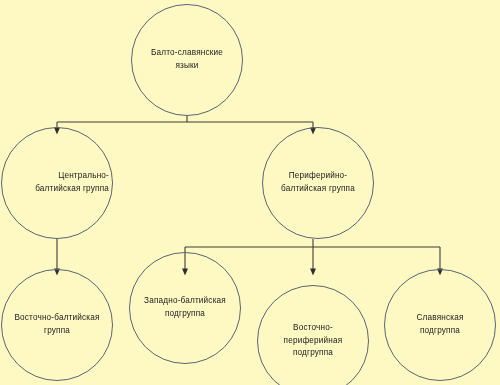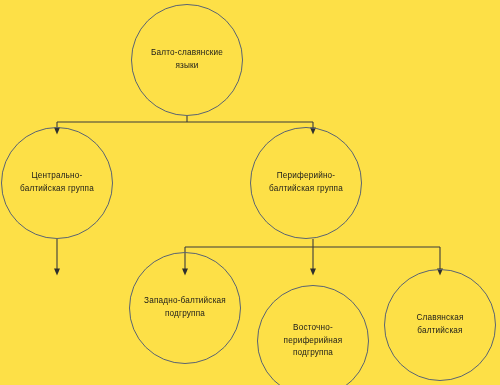--- a/index.html
+++ b/index.html
@@ -7,21 +7,21 @@
     padding: 0;
     background: #ffffff;
   }
   body {
     font-family: "Liberation Sans", sans-serif;
   }
   #diagram-root {
     position: relative;
     width: 500px;
     height: 385px;
-    background: #fde047;
+    background: #fef9c3;
     overflow: hidden;
   }
   #connector-layer {
     position: absolute;
     left: 0;
     top: 0;
     width: 500px;
     height: 385px;
   }
   .node {
@@ -41,22 +41,22 @@
   .node-label {
     display: block;
     width: 104px;
     font-size: 8.2px;
     line-height: 1.55;
     color: #1a1a1a;
     letter-spacing: 0.18px;
     white-space: pre-line;
   }
   #node-root   { left: 131px; top: 4px; }
-  #node-l2-a   { left: 1px;   top: 127px; }
-  #node-l2-b   { left: 250px; top: 127px; }
+  #node-l2-a   { left: 1px;   top: 127px; text-align: right; }
+  #node-l2-b   { left: 262px; top: 127px; }
   #node-l3-a   { left: 1px;   top: 269px; }
   #node-l3-b   { left: 129px; top: 252px; }
   #node-l3-c   { left: 257px; top: 285px; }
   #node-l3-d   { left: 384px; top: 269px; }
 </style>
 </head>
 <body>
 
 <div id="diagram-root">
 
@@ -91,30 +91,34 @@
   <div class="node" id="node-l2-a">
     <span class="node-label">Центрально-
 балтийская группа</span>
   </div>
 
   <div class="node" id="node-l2-b">
     <span class="node-label">Периферийно-
 балтийская группа</span>
   </div>
 
+  <div class="node" id="node-l3-a">
+    <span class="node-label">Восточно-балтийская
+группа</span>
+  </div>
 
   <div class="node" id="node-l3-b">
     <span class="node-label">Западно-балтийская
 подгруппа</span>
   </div>
 
   <div class="node" id="node-l3-c">
     <span class="node-label">Восточно-
 периферийная
 подгруппа</span>
   </div>
 
   <div class="node" id="node-l3-d">
     <span class="node-label">Славянская
-балтийская</span>
+подгруппа</span>
   </div>
 
 </div>
 
 </body></html>

